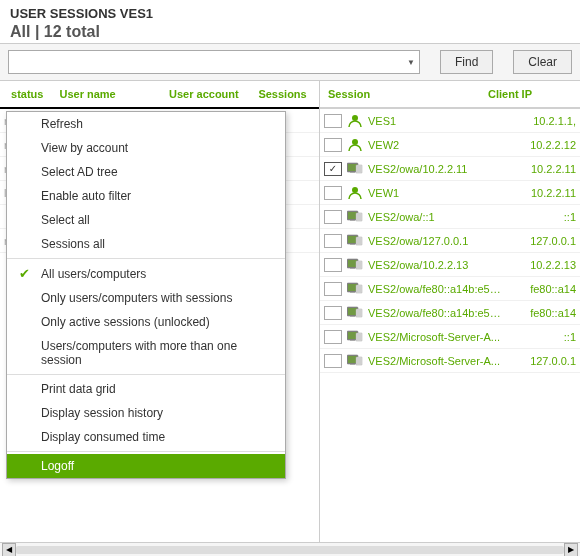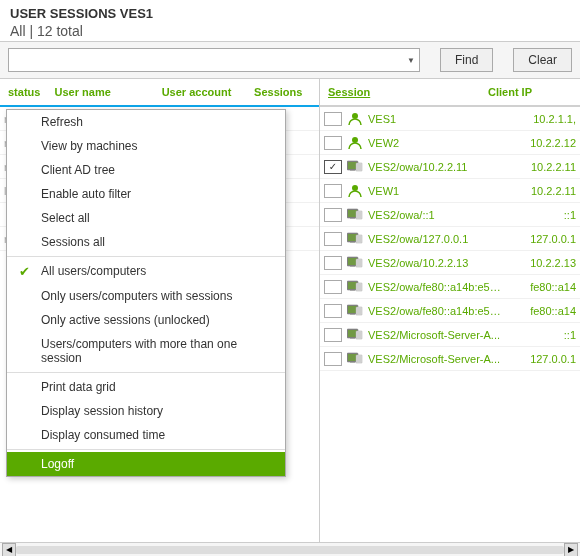--- a/index.html
+++ b/index.html
@@ -28,22 +28,23 @@
     }
 
     .header-title {
       font-size: 13px;
       font-weight: bold;
       color: #333;
       margin-bottom: 2px;
     }
 
     .header-count {
-      font-size: 14px;
+      font-size: 16px;
       color: #555;
+      font-weight: bold;
     }
 
     .toolbar {
       display: flex;
       align-items: center;
       padding: 6px 8px;
       background: #f5f5f5;
       border-bottom: 1px solid #ccc;
       gap: 20px;
     }
@@ -101,23 +102,24 @@
       border-right: 1px solid #ccc;
       position: relative;
       flex-shrink: 0;
     }
 
     
     .col-headers {
       display: flex;
       align-items: center;
       background: #fff;
-      border-bottom: 2px solid #0ea5e9;
+      border-bottom: 2px solid #000000;
       height: 28px;
       padding: 0 4px;
+      text-align: center;
     }
 
     .col-header {
       font-size: 11px;
       font-weight: bold;
       color: #5aaa00;
       padding: 0 4px;
       white-space: nowrap;
       overflow: hidden;
     }
@@ -138,21 +140,21 @@
       box-shadow: 2px 2px 6px rgba(0,0,0,0.2);
       z-index: 100;
     }
 
     .menu-item {
       padding: 5px 12px;
       cursor: pointer;
       font-size: 12px;
       color: #333;
       display: flex;
-      align-items: flex-start;
+      align-items: flex-end;
       gap: 6px;
     }
 
     .menu-item .check-mark {
       width: 16px;
       color: #5aaa00;
       font-size: 13px;
       flex-shrink: 0;
     }
 
@@ -186,21 +188,21 @@
 
     .right-col-header {
       font-size: 11px;
       font-weight: bold;
       color: #5aaa00;
       padding: 0 4px;
       white-space: nowrap;
       overflow: hidden;
     }
 
-    .col-session { width: 160px; text-decoration: underline; }
+    .col-session { width: 160px; }
     .col-clientip { width: 80px; }
 
     .sessions-list {
       flex: 1;
       overflow-y: auto;
       overflow-x: hidden;
     }
 
     .session-row {
       display: flex;
@@ -364,25 +366,25 @@
         </div>
       </div>
 
       <div class="dropdown-menu" id="context-menu">
       <div class="menu-item">
             <span class="check-mark"></span>
             <span>Refresh</span>
           </div>
           <div class="menu-item">
             <span class="check-mark"></span>
-            <span>View by machines</span>
-          </div>
-          <div class="menu-item">
-            <span class="check-mark"></span>
-            <span>Client AD tree</span>
+            <span>View by account</span>
+          </div>
+          <div class="menu-item">
+            <span class="check-mark"></span>
+            <span>Select AD tree</span>
           </div>
           <div class="menu-item">
             <span class="check-mark"></span>
             <span>Enable auto filter</span>
           </div>
           <div class="menu-item">
             <span class="check-mark"></span>
             <span>Select all</span>
           </div>
           <div class="menu-item">

